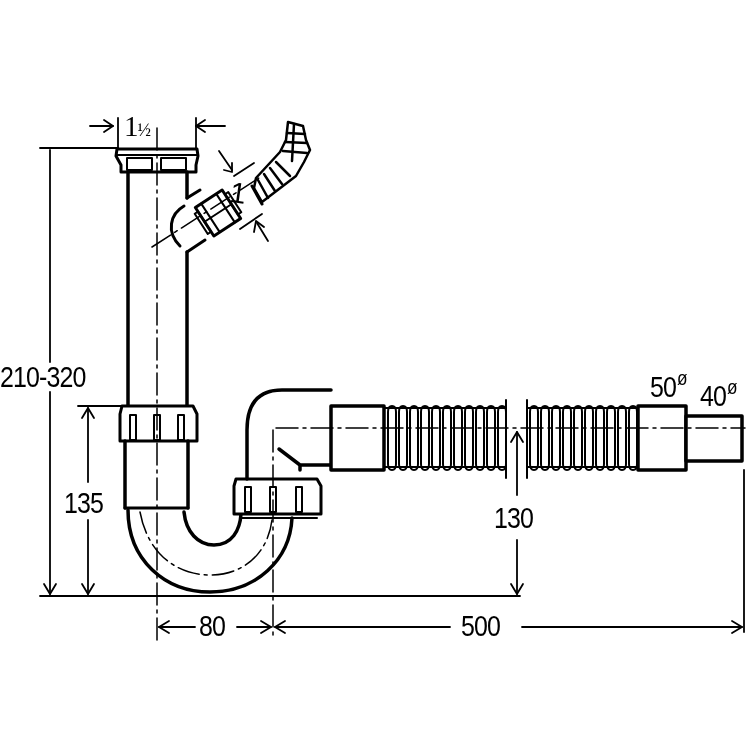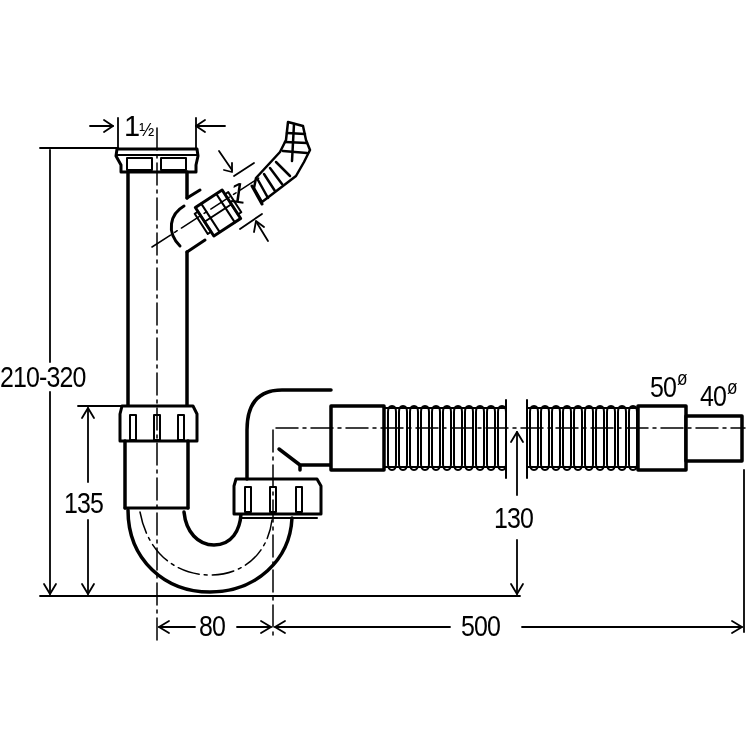--- a/index.html
+++ b/index.html
@@ -1,21 +1,21 @@
 <!DOCTYPE html>
 <html><head>
   <meta charset="utf-8">
   <style>
     html, body { margin: 0; padding: 0; background: #ffffff; }
     body { width: 750px; height: 750px; overflow: hidden; position: relative; font-family: "Liberation Sans", sans-serif; }
     #drawing { position: absolute; left: 0; top: 0; width: 750px; height: 750px; }
     .lbl { position: absolute; color: #000; font-family: "Liberation Sans", sans-serif; line-height: 1; white-space: nowrap; letter-spacing: -1px; }
     .lbl-lg { font-size: 29px; transform: scaleX(0.86); transform-origin: left top; }
     .sup { font-size: 20px; position: relative; top: -12px; margin-left: 1px; }
-    .frac { font-size: 29px; }
+    .frac { font-size: 29px; font-family: Liberation Serif, serif; }
     .frac small { font-size: 18px; }
   </style>
 </head>
 <body>
 
 <svg id="drawing" viewBox="0 0 750 750" xmlns="http://www.w3.org/2000/svg">
   <g fill="none" stroke="#000" stroke-linecap="round" stroke-linejoin="round">
 
     <g stroke-width="3">
       <path d="M117,149 L197,149 L198,156 L196,165 L196,172 L121,172 L121,165 L116,156 Z" fill="#fff"></path>

